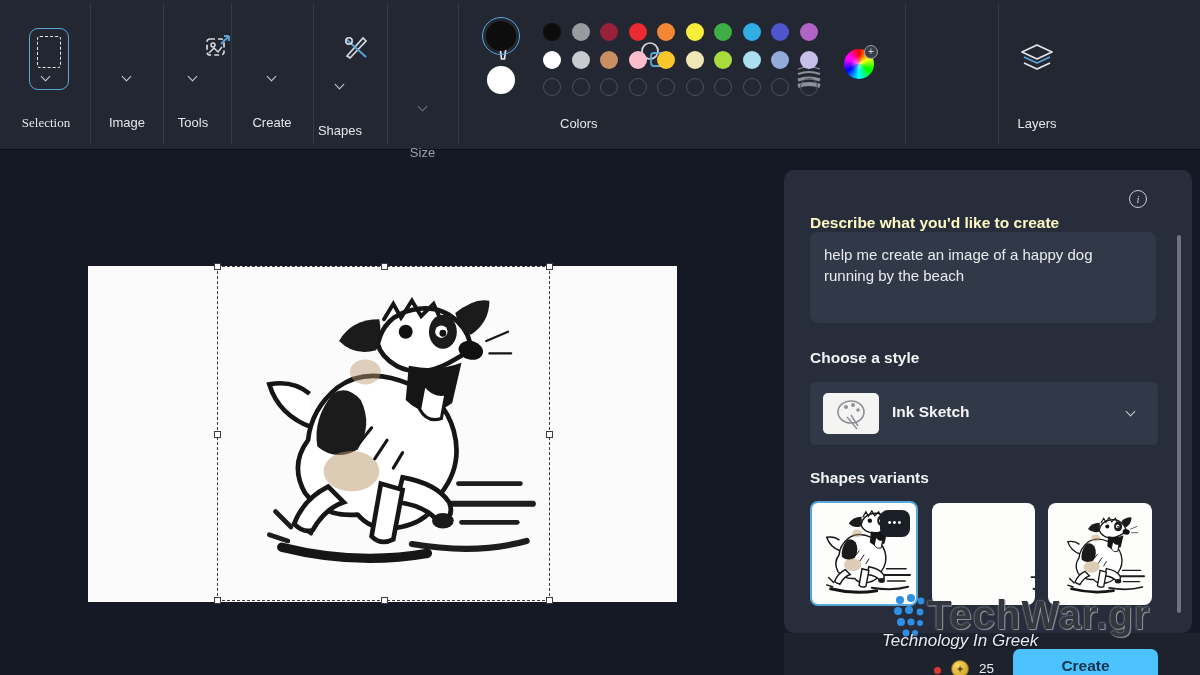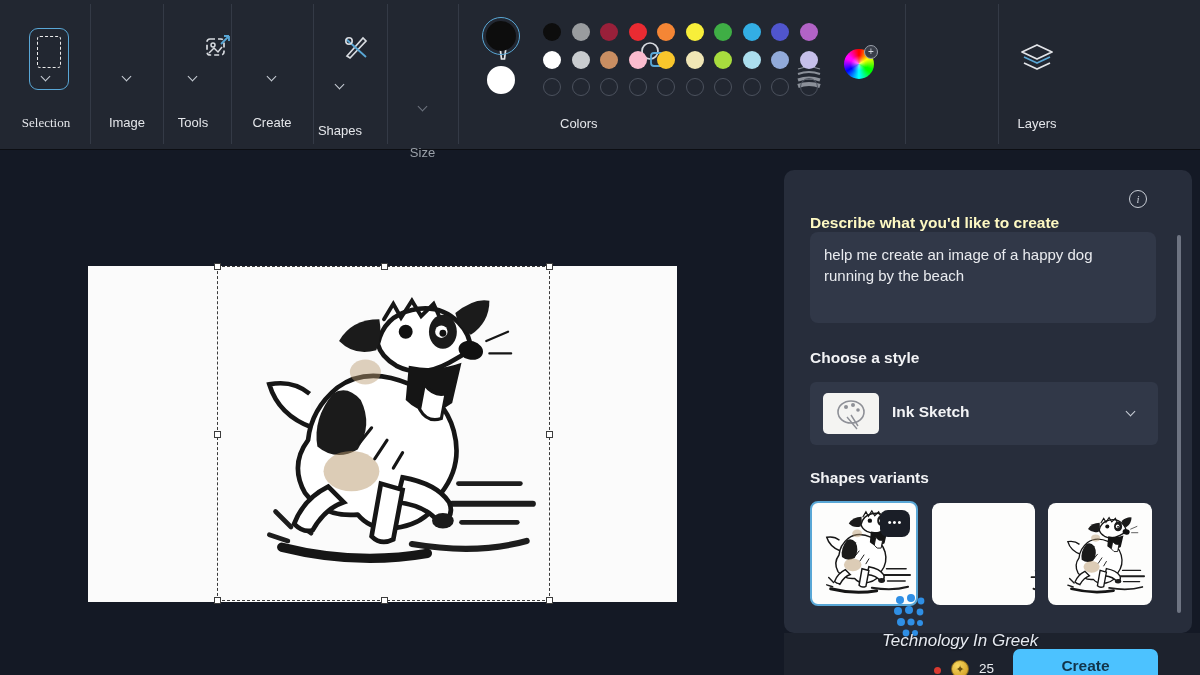--- a/index.html
+++ b/index.html
@@ -347,15 +347,16 @@
       <circle cx="6" cy="19" r="4"></circle>
         <circle cx="17" cy="18" r="4"></circle>
         <circle cx="28" cy="20" r="3.4"></circle>
       <circle cx="9" cy="30" r="4"></circle>
         <circle cx="19" cy="30" r="3.6"></circle>
         <circle cx="28" cy="31" r="3"></circle>
       <circle cx="14" cy="41" r="3.4"></circle>
         <circle cx="23" cy="41" r="3"></circle>
     </g>
   </svg>
+  <div class="wm-brand">TechWar.gr</div>
   <div class="wm-tag">Technology In Greek</div>
 
 </div>
 
 </body></html>

